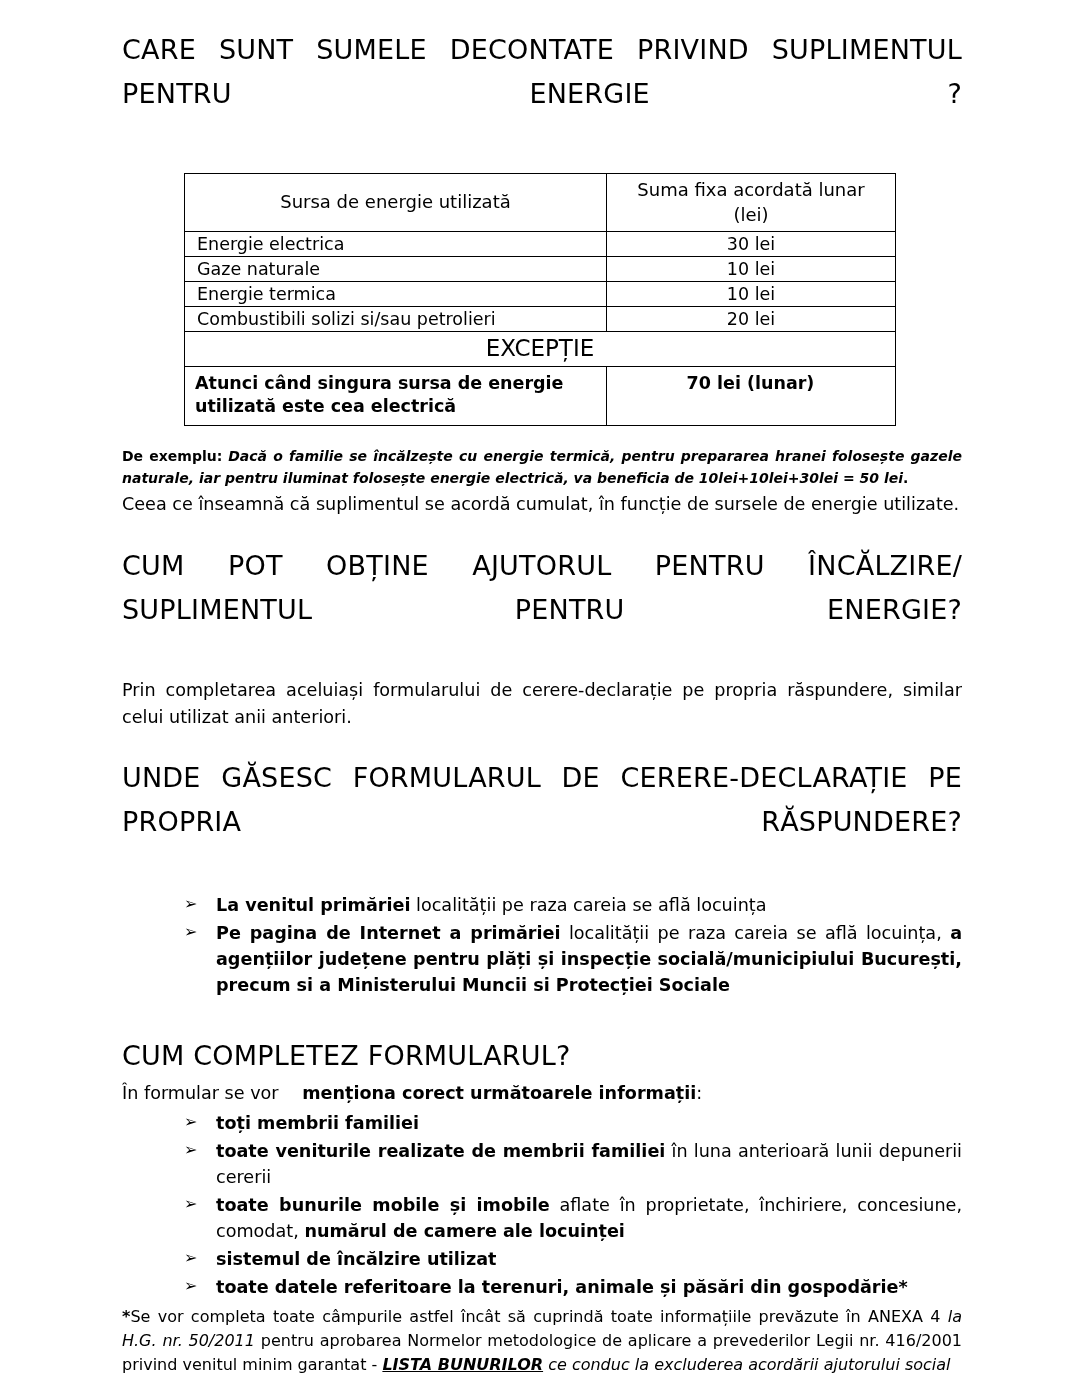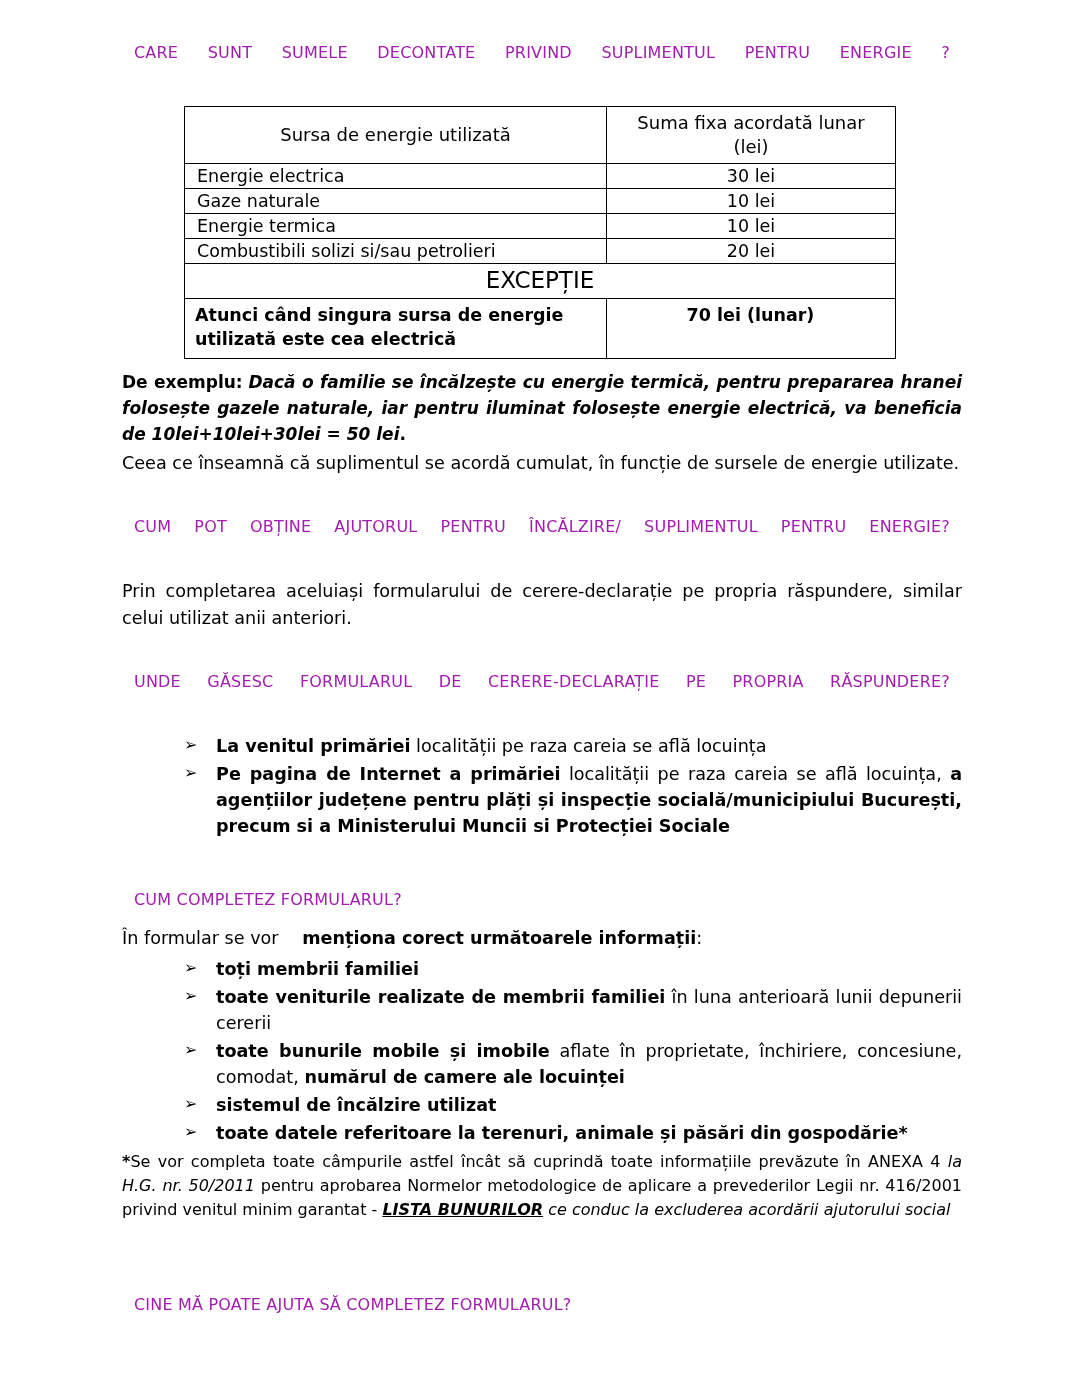--- a/index.html
+++ b/index.html
@@ -14,27 +14,27 @@
     color: #000000;
     position: relative;
     overflow: hidden;
   }
   .page {
     box-sizing: border-box;
     padding: 28px 120px 0 122px;
     width: 1082px;
   }
   h2.heading {
-    color: #a21caf;
+    color: #000000;
     font-family: "DejaVu Sans", sans-serif;
-    font-size: 16px;
+    font-size: 27px;
     font-weight: normal;
     letter-spacing: 0.2px;
     line-height: 1.62;
-    margin: 12px;
+    margin: 0;
     text-align: justify;
   }
   h2.heading.spread {
     text-align: justify;
   }
   h2.heading.spread::after {
     content: "";
     display: inline-block;
     width: 100%;
   }
@@ -86,22 +86,22 @@
     padding-left: 7px;
   }
   
   p.body {
     font-size: 17.6px;
     line-height: 1.52;
     margin: 0;
     text-align: justify;
   }
   .example {
-    margin-top: 10px;
-    font-size: 17px;
+    margin-top: 20px;
+    font-size: 14px;
     line-height: 1.55;
     text-align: justify;
   }
   .example b { font-weight: bold; }
   .example i { font-style: italic; font-weight: bold; }
   .after-example {
     margin-top: 2px;
     font-size: 17.6px;
     line-height: 1.5;
     text-align: justify;

